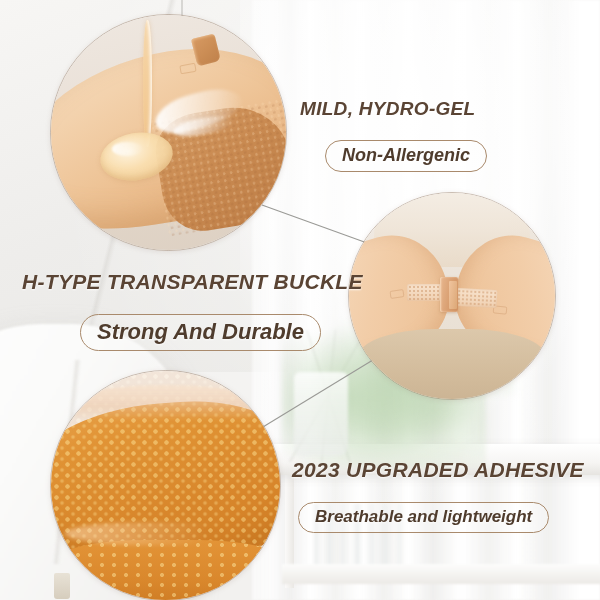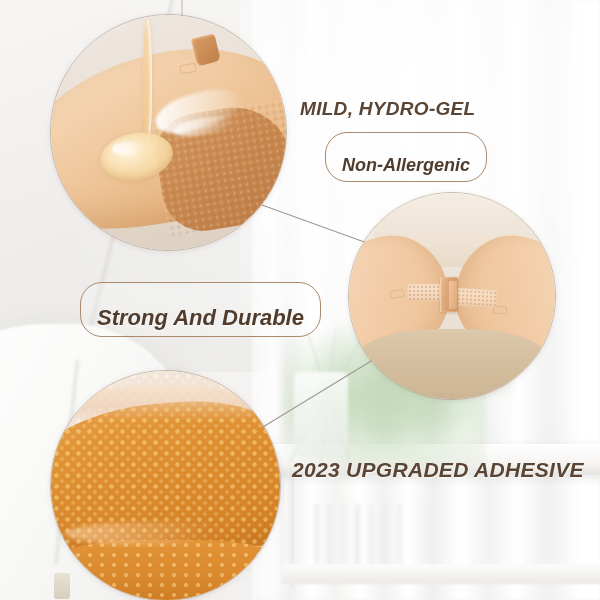--- a/index.html
+++ b/index.html
@@ -322,23 +322,23 @@
   }
 
   
   .tgroup{ position:absolute; }
   .headline{
     font-style:italic; font-weight:bold; letter-spacing:.3px;
     color:#5a4434; white-space:nowrap;
     text-shadow:0 1px 2px rgba(255,255,255,.85);
   }
   .pill{
-    display:inline-block; margin-top:12px;
+    display:inline-block; margin-top:20px;
     border:1px solid #a98a6c; border-radius:22px;
-    padding:22px 16px 5px;
+    padding:4px 16px 5px;
     font-style:italic; font-weight:bold;
     color:#4f3c2d; white-space:nowrap;
     background:rgba(255,255,255,.22);
     text-shadow:0 1px 2px rgba(255,255,255,.8);
   }
 
   #t-gel{ left:300px; top:98px; }
   #t-gel .headline{ font-size:19px; }
   #t-gel .pill{ font-size:18px; margin-left:25px; }
 
@@ -416,18 +416,20 @@
   <div class="ad-rim-top"></div>
   <div class="ad-sheen"></div>
 </div>
 
 <div class="tgroup" id="t-gel">
   <div class="headline">MILD, HYDRO-GEL</div>
   <div class="pill">Non-Allergenic</div>
 </div>
 
 <div class="tgroup" id="t-buckle">
+  <div class="headline">H-TYPE TRANSPARENT BUCKLE</div>
   <div class="pill">Strong And Durable</div>
 </div>
 
 <div class="tgroup" id="t-adhesive">
   <div class="headline">2023 UPGRADED ADHESIVE</div>
+  <div class="pill">Breathable and lightweight</div>
 </div>
 
 </body></html>

